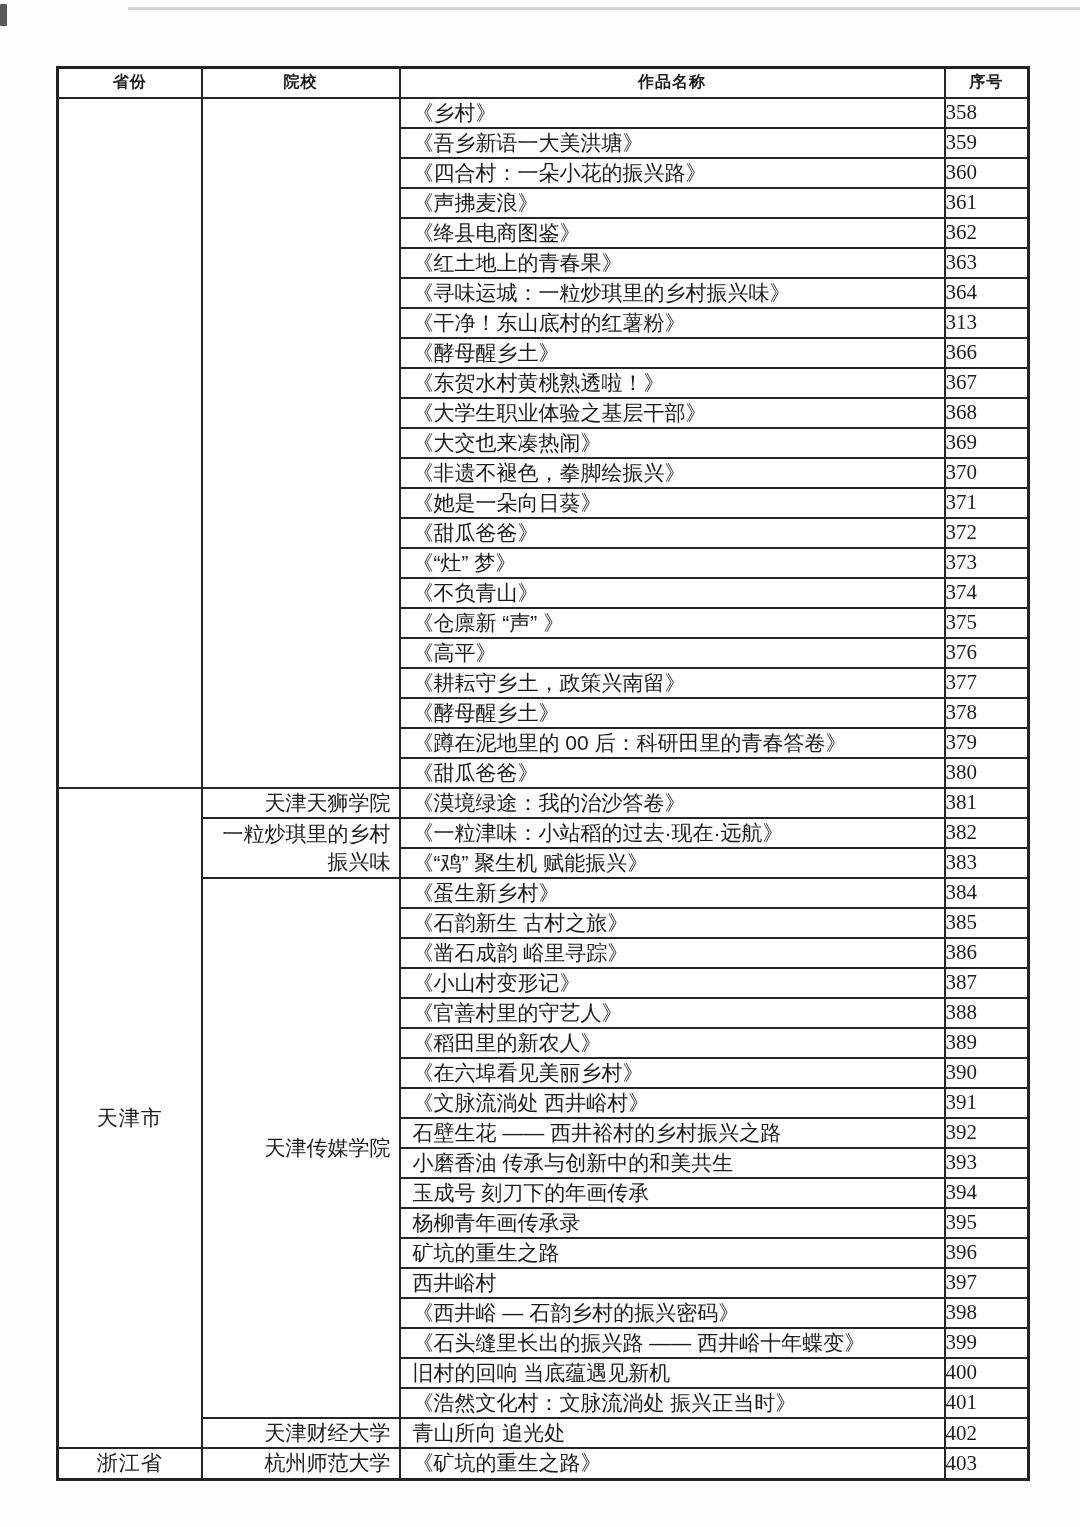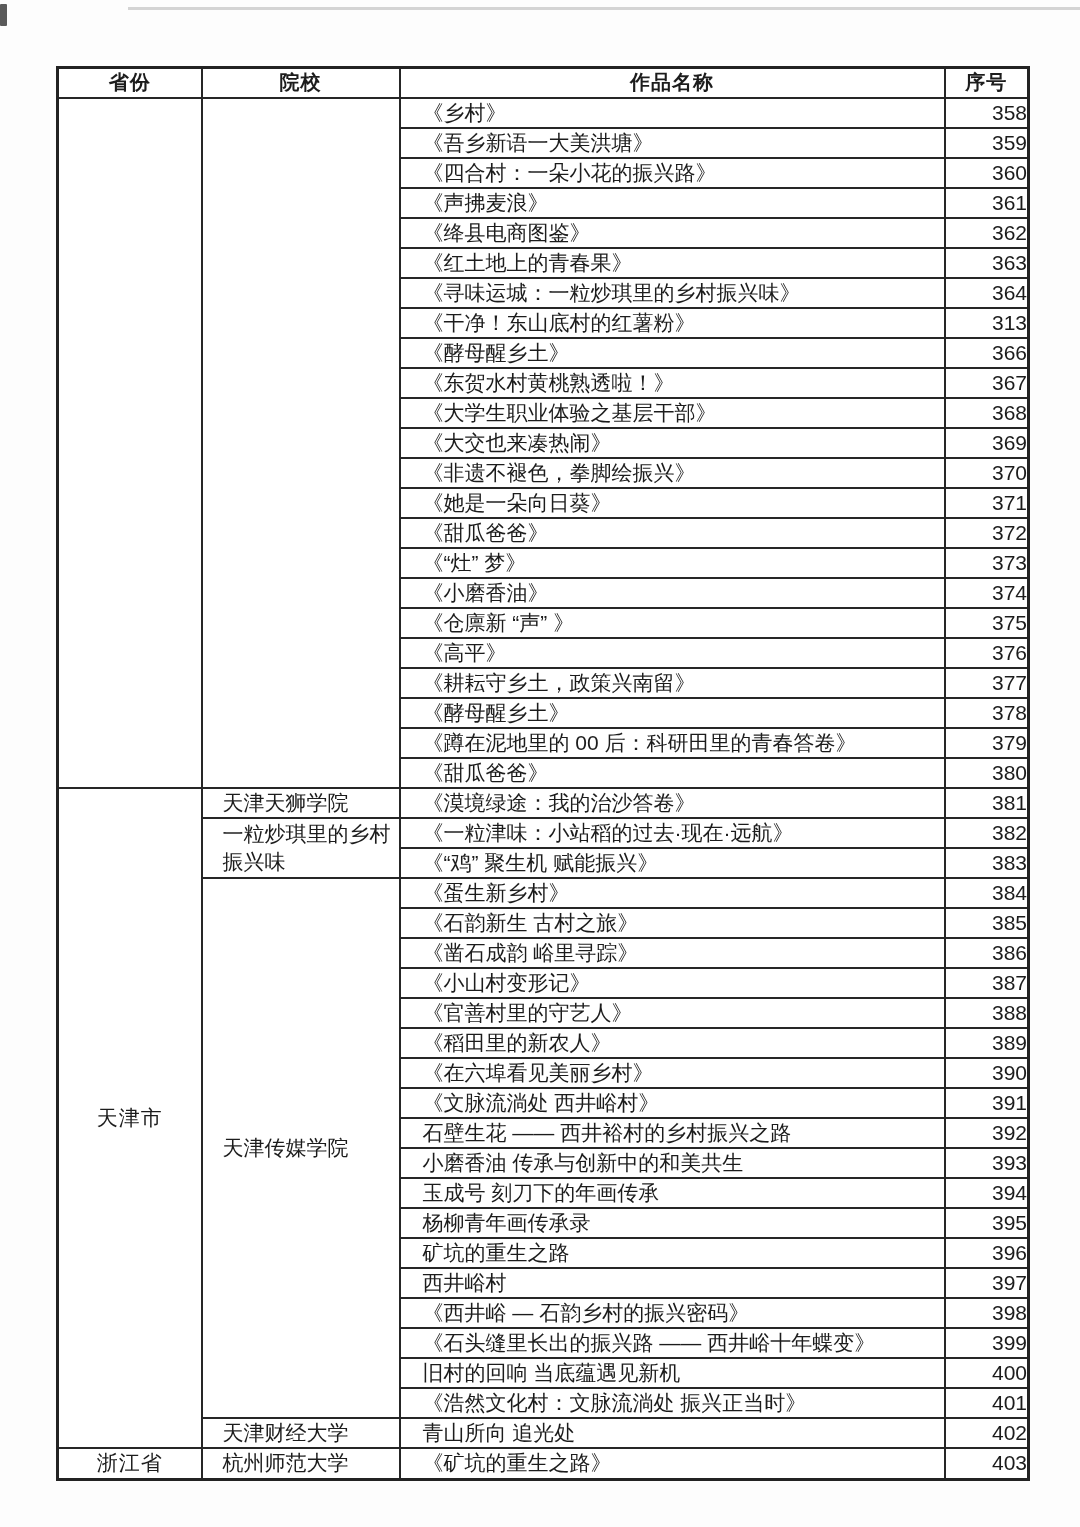--- a/index.html
+++ b/index.html
@@ -50,50 +50,51 @@
     overflow: hidden;
     vertical-align: middle;
   }
   thead tr {
     height: 30px;
   }
   tbody tr {
     height: 29.15px;
   }
   th {
-    font-size: 20px;
+    font-size: 16px;
     font-weight: bold;
     text-align: center;
     letter-spacing: 1px;
   }
   td {
     font-size: 21px;
   }
   td.province-cell {
     text-align: center;
     letter-spacing: 1px;
     margin-top: 12px;
   }
   td.school-cell {
-    text-align: left;
-    padding-left: 20px;
+    text-align: right;
+    padding-left: 8px;
     padding-right: 8px;
     line-height: 1.35;
     white-space: normal;
     word-break: break-all;
     margin-left: 28px;
   }
   td.title-cell {
     text-align: left;
-    padding-left: 22px;
+    padding-left: 12px;
     white-space: nowrap;
   }
   td.serial-cell {
-    text-align: right;
+    text-align: left;
     white-space: nowrap;
+    font-family: Liberation Serif, serif;
   }
 </style>
 </head>
 <body>
 
 <div class="scan-line"></div>
 <div class="corner-mark"></div>
 
 <table class="works-table">
   <colgroup>
@@ -171,21 +172,21 @@
       </tr>
       <tr>
         <td class="title-cell">《甜瓜爸爸》</td>
         <td class="serial-cell">372</td>
       </tr>
       <tr>
         <td class="title-cell">《“灶” 梦》</td>
         <td class="serial-cell">373</td>
       </tr>
       <tr>
-        <td class="title-cell">《小磨香油》</td>
+        <td class="title-cell">《不负青山》</td>
         <td class="serial-cell">374</td>
       </tr>
       <tr>
         <td class="title-cell">《仓廪新 “声” 》</td>
         <td class="serial-cell">375</td>
       </tr>
       <tr>
         <td class="title-cell">《高平》</td>
         <td class="serial-cell">376</td>
       </tr>

